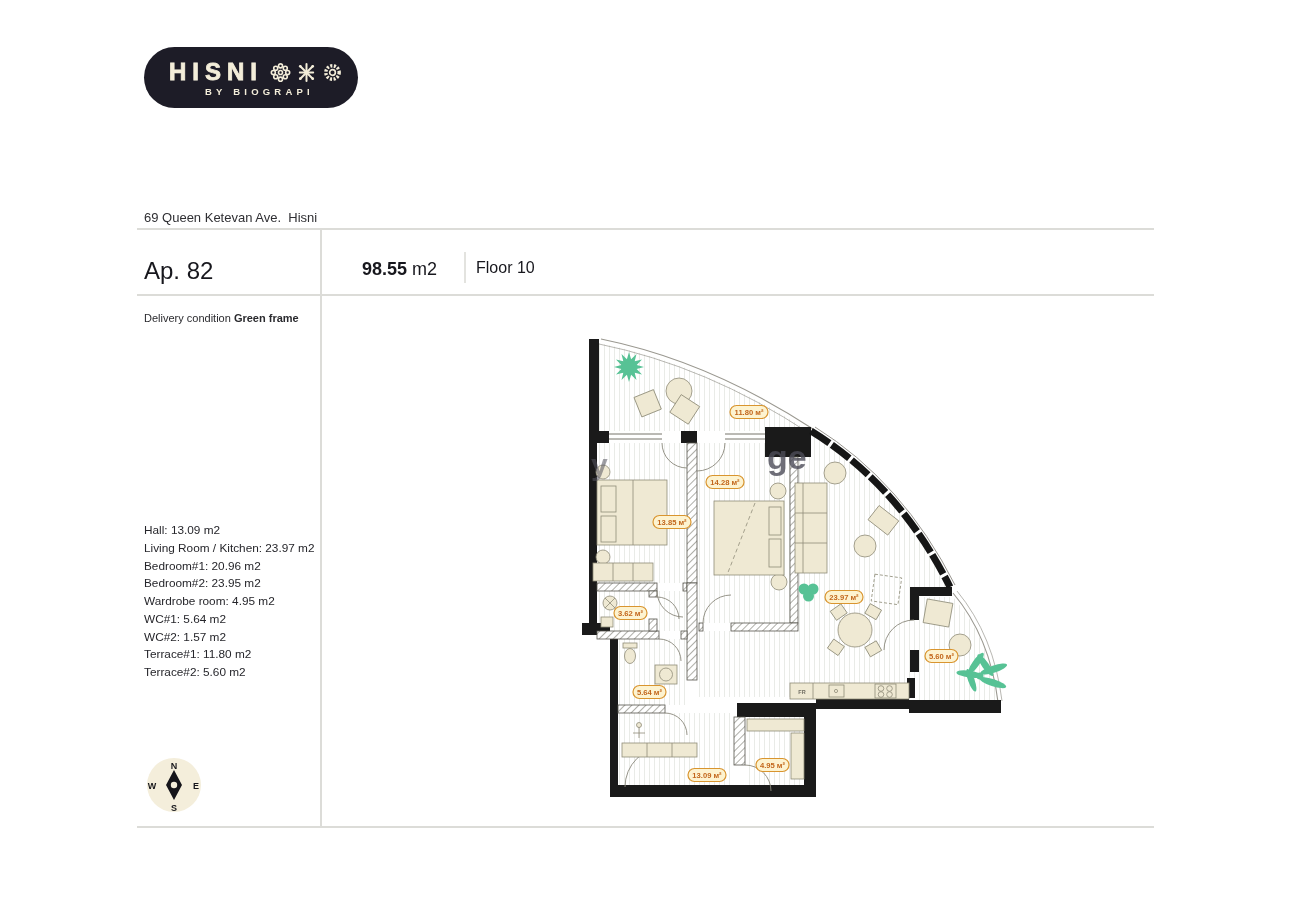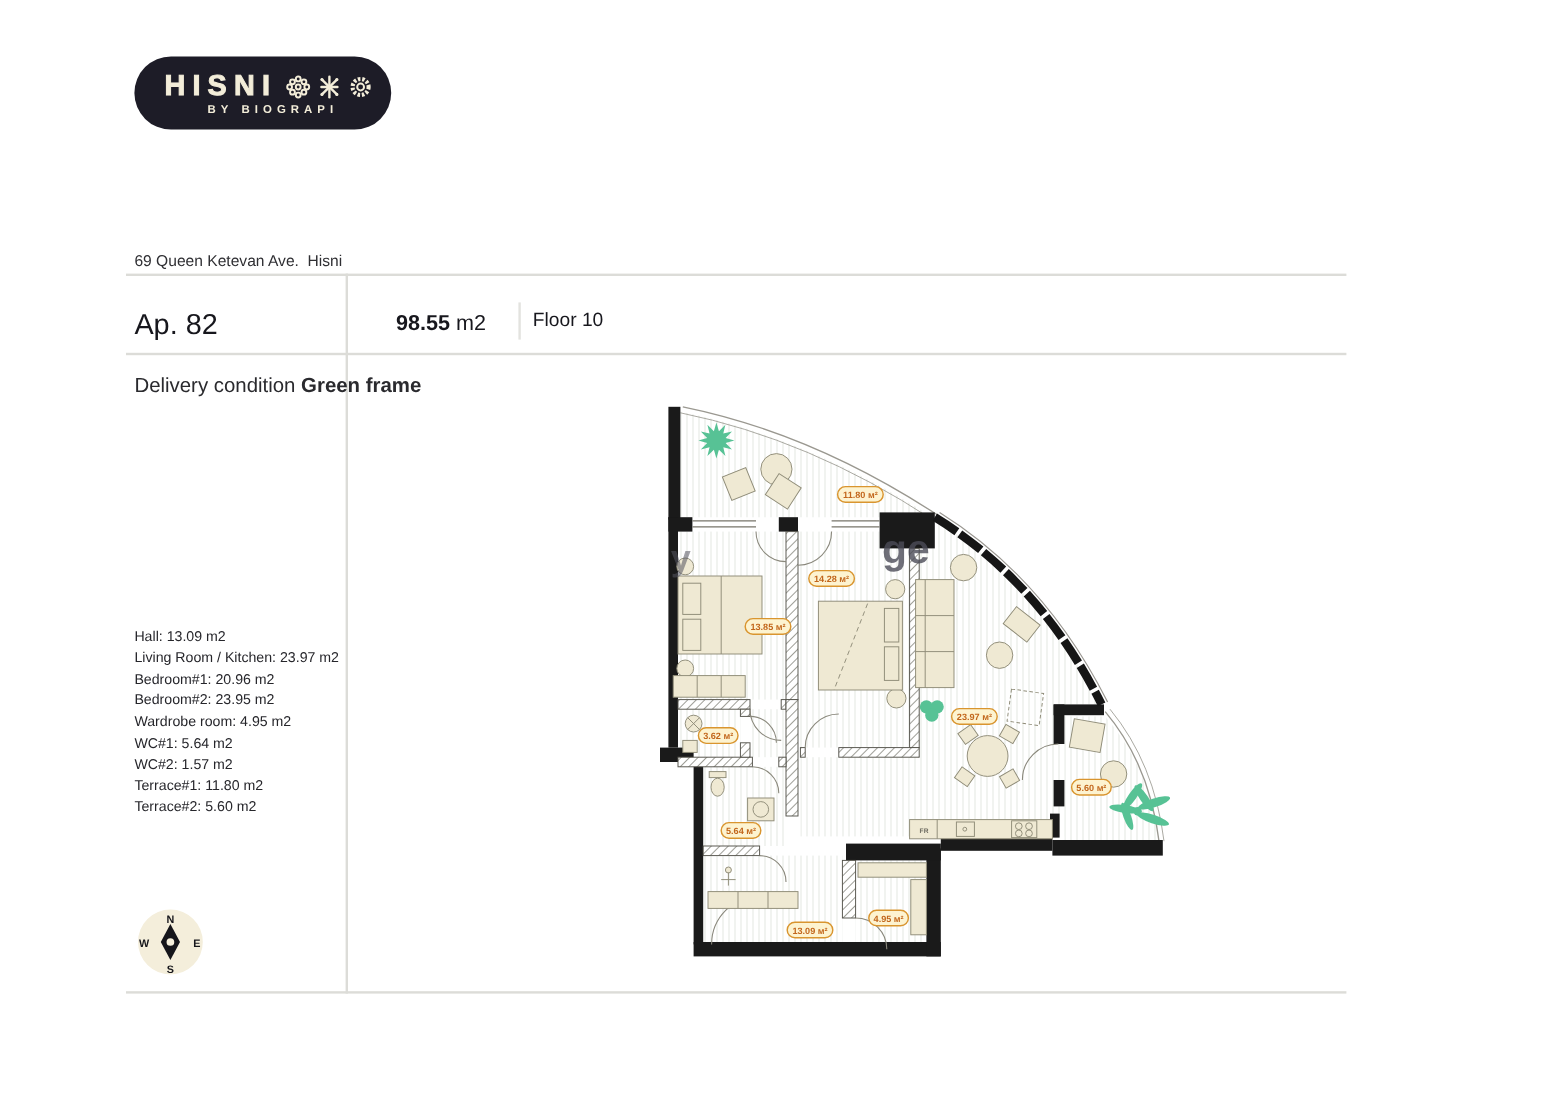--- a/index.html
+++ b/index.html
@@ -1,17 +1,17 @@
 <!DOCTYPE html>
 <html><head>
 <meta charset="utf-8">
 <style>
   * { margin:0; padding:0; box-sizing:border-box; }
   body { background:#ffffff; font-family:"Liberation Sans", sans-serif; }
-  .page { position:relative; width:1256px; height:920px; background:#ffffff; overflow:hidden; }
+  .page { position:relative; width:1256px; height:920px; background:#ffffff; overflow:hidden;margin-left:32px; }
 
   
   .logo-pill { position:absolute; left:112px; top:47px; width:214px; height:61px;
     border-radius:31px; background:#1d1c27; }
   .logo-row1 { position:absolute; left:25px; top:11px; display:flex; align-items:center; gap:7px; }
   .logo-name { color:#f3edd9; font-size:24px; font-weight:bold; letter-spacing:6px;
     -webkit-text-stroke:0.8px #f3edd9; }
   .logo-orn { display:flex; gap:5px; align-items:center; }
   .logo-row2 { position:absolute; left:61px; top:39px; color:#f3edd9; font-size:9.5px;
     font-weight:bold; letter-spacing:4.2px; }
@@ -24,21 +24,21 @@
   .hr1 { top:228px; } .hr2 { top:294px; } .hr3 { top:826px; }
   .vline { position:absolute; left:288px; top:228px; width:2px; height:600px; background:#dcdcd8; }
 
   
   .ap-number { position:absolute; left:112px; top:257px; font-size:24px; color:#17171d; }
   .area-wrap { position:absolute; left:330px; top:259px; font-size:18px; color:#17171d;text-align:center; }
   .area-value { font-weight:bold; }
   .mini-div { position:absolute; left:432px; top:252px; width:2px; height:31px; background:#e3e3df; }
   .floor-label { position:absolute; left:444px; top:259px; font-size:16px; color:#17171d; }
 
-  .delivery { position:absolute; left:112px; top:312px; font-size:17px; color:#2a2a2e; }
+  .delivery { position:absolute; left:112px; top:312px; font-size:11px; color:#2a2a2e; }
   .delivery b { font-weight:bold; }
 
   
   .room-list { position:absolute; left:112px; top:522px; list-style:none; }
   .room-list li { font-size:11.8px; color:#26262b; line-height:17.75px; white-space:nowrap; }
 
   
   .compass { position:absolute; left:110px; top:753px; }
   .plan { position:absolute; left:545px; top:335px; }
   svg { font-family:"Liberation Sans", sans-serif; }

